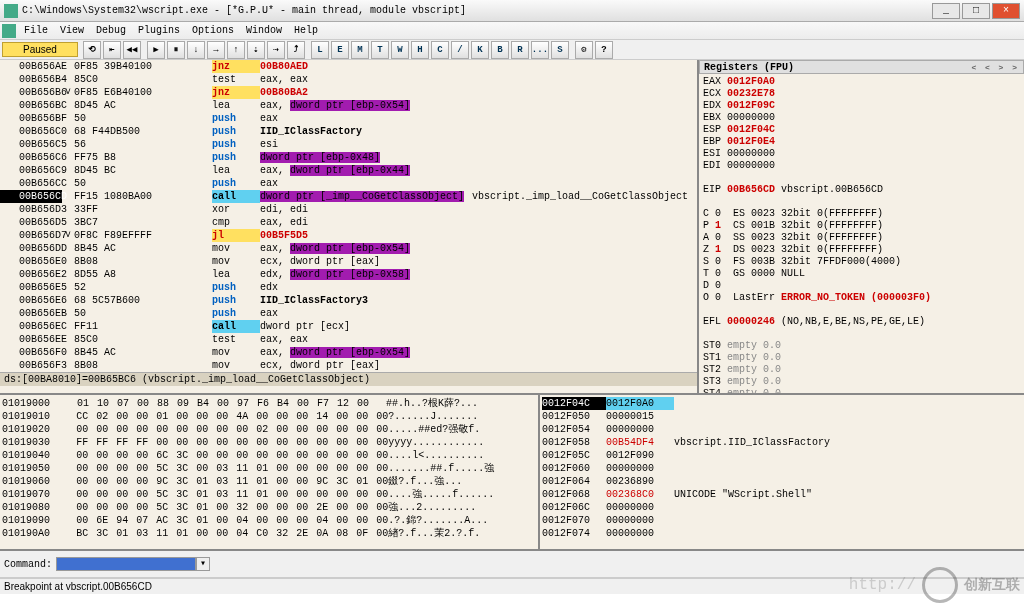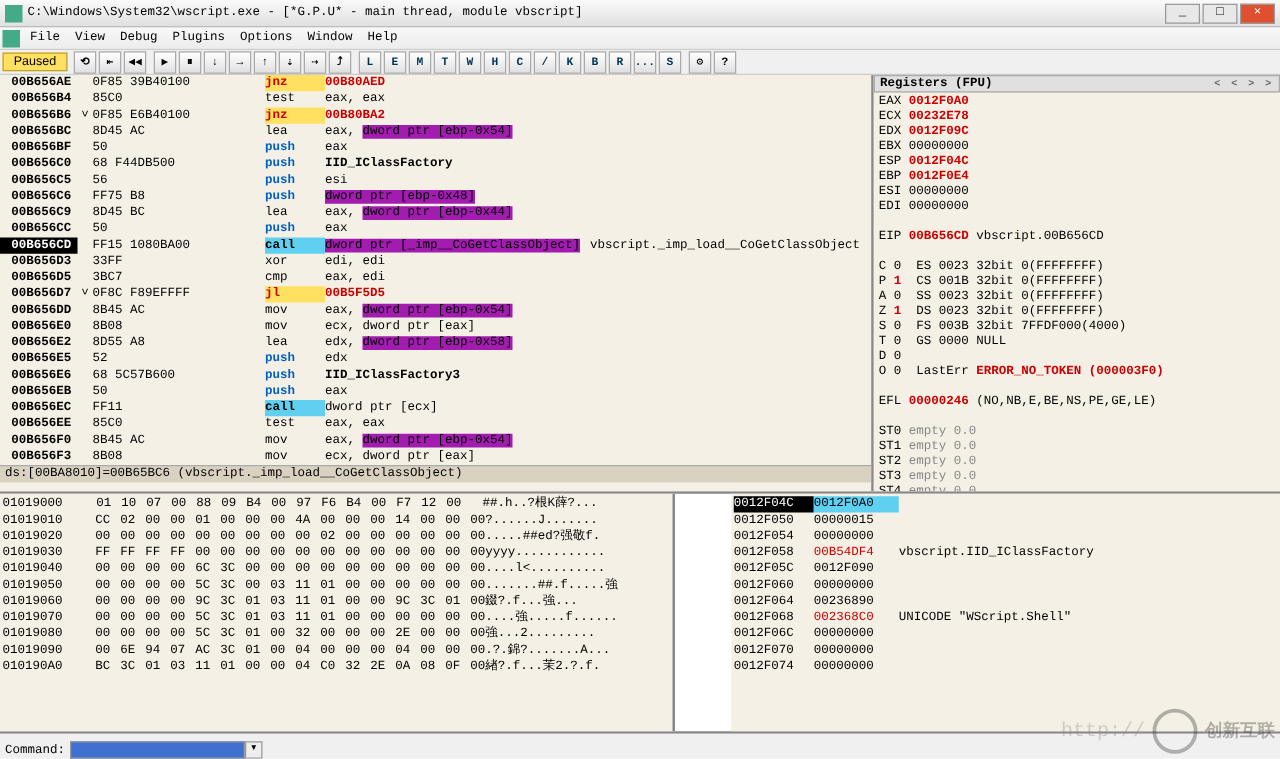--- a/index.html
+++ b/index.html
@@ -7,28 +7,28 @@
 .titlebar { height:22px; background:linear-gradient(#fafafa,#e0e0e0); border-bottom:1px solid #aaa; display:flex; align-items:center; padding:0 4px; font-family:'Segoe UI',sans-serif; font-size:11px; }
 .titlebar .icon { width:14px; height:14px; background:#4a8; margin-right:4px; }
 .titlebar .title { flex:1; color:#000; }
 .winbtns { display:flex; gap:2px; }
 .winbtns .b { width:28px; height:16px; background:#e8e8e8; border:1px solid #999; text-align:center; line-height:14px; cursor:pointer; }
 .winbtns .close { background:#e05030; color:#fff; }
 .menubar { height:18px; background:linear-gradient(#f8f8f8,#ececec); border-bottom:1px solid #ccc; display:flex; align-items:center; padding:0 2px; font-family:'Segoe UI',sans-serif; font-size:11px; }
 .menubar .mi { padding:0 6px; cursor:pointer; }
 .menubar .sysicon { width:14px; height:14px; background:#4a8; margin-right:2px; }
 .toolbar { height:20px; background:#f0f0f0; border-bottom:1px solid #ccc; display:flex; align-items:center; padding:0 2px; }
-.paused { background:#ffe060; border:1px solid #c0a030; padding:1px 8px; font-family:'Segoe UI',sans-serif; font-size:10px; margin-right:4px; color:#000; }
+.paused { background:#ffe060; border:1px solid #c0a030; padding:1px 20px; font-family:'Segoe UI',sans-serif; font-size:10px; margin-right:4px; color:#000; }
 .tbtn { width:18px; height:18px; border:1px solid #aaa; background:linear-gradient(#fff,#e0e0e0); margin:0 1px; display:flex; align-items:center; justify-content:center; cursor:pointer; font-size:9px; font-weight:bold; }
 .tsep { width:4px; }
 .tbtn.b { color:#035; }
 .main { display:flex; height:335px; border-bottom:2px solid #888; }
 .disasm { flex:1; background:#f5f0e6; overflow:hidden; border-right:2px solid #888; }
 .disasm .row { display:flex; height:13px; line-height:13px; white-space:pre; }
-.disasm .addr { width:62px; padding-left:9px; color:#000;font-weight:bold; }
+.disasm .addr { width:62px; padding-left:19px; color:#000; }
 .disasm .addr.cur { background:#000; color:#fff; }
 .disasm .marker { width:12px; text-align:center; color:#000; }
 .disasm .bytes { width:118px; color:#000; }
 .disasm .mnem { width:48px;margin-left:20px; }
 .disasm .ops { flex:1; }
 .disasm .cmt { width:225px; color:#000; }
 .mnem.jmp { background:#ffe060; color:#c00; font-weight:bold; }
 .mnem.call { background:#60d0f0; color:#000; font-weight:bold; }
 .mnem.push { color:#0060c0; font-weight:bold; }
 .mnem.norm { color:#000; }
@@ -38,21 +38,21 @@
 .infoline { background:#d9d2c0; border-top:1px solid #aaa; height:14px; padding-left:4px; line-height:14px; }
 .regs { width:325px; background:#f5f0e6; overflow:hidden; }
 .regs .hdr { background:#e0e0e0; border:1px solid #aaa; height:14px; display:flex; align-items:center; padding:0 4px; font-weight:bold; }
 .regs .hdr .t { flex:1; }
 .regs .hdr .nav { color:#666; font-size:8px; letter-spacing:2px; }
 .regs .body { padding:2px 4px; line-height:12px; white-space:pre; }
 .regs .rn { color:#000; }
 .regs .rv { color:#c00; font-weight:bold; }
 .regs .rv0 { color:#000; }
 .regs .gray { color:#888; }
-.bottom { display:flex; height:192px; border-bottom:2px solid #888;gap:45px; }
+.bottom { display:flex; height:156px; border-bottom:2px solid #888; }
 .hexdump { width:540px; background:#f5f0e6; overflow:hidden; border-right:2px solid #888; line-height:13px; white-space:pre; padding:2px; }
 .hexdump .hr { display:flex; }
 .hexdump .ha { width:58px; color:#000; }
 .hexdump .hb { flex:1; color:#000; word-spacing:2px;margin-left:17px; }
 .hexdump .ht { width:150px; color:#000; }
 .stack { flex:1; background:#f5f0e6; overflow:hidden; line-height:13px; white-space:pre; padding:2px; }
 .stack .sr { display:flex; }
 .stack .sa { width:64px; color:#000; }
 .stack .sa.cur { background:#000; color:#fff; }
 .stack .sv { width:68px; }

